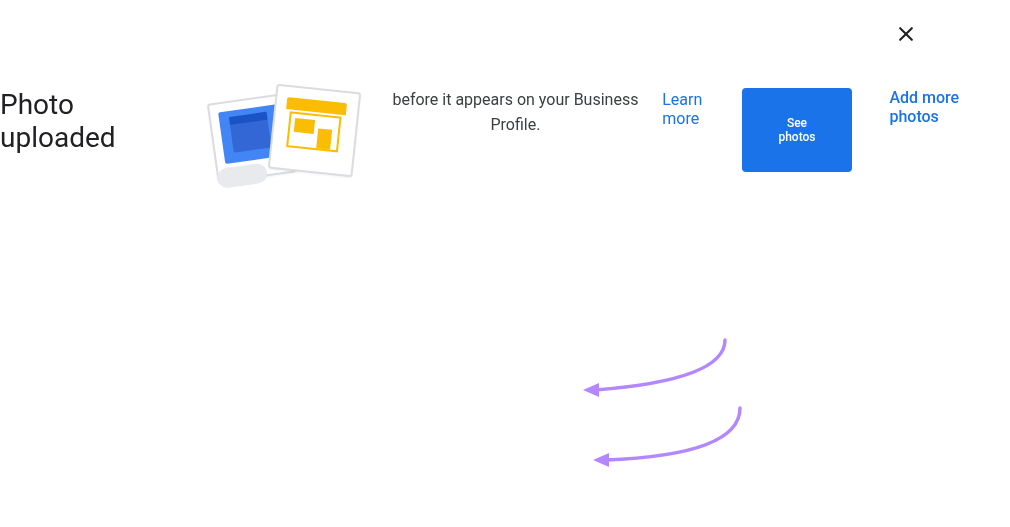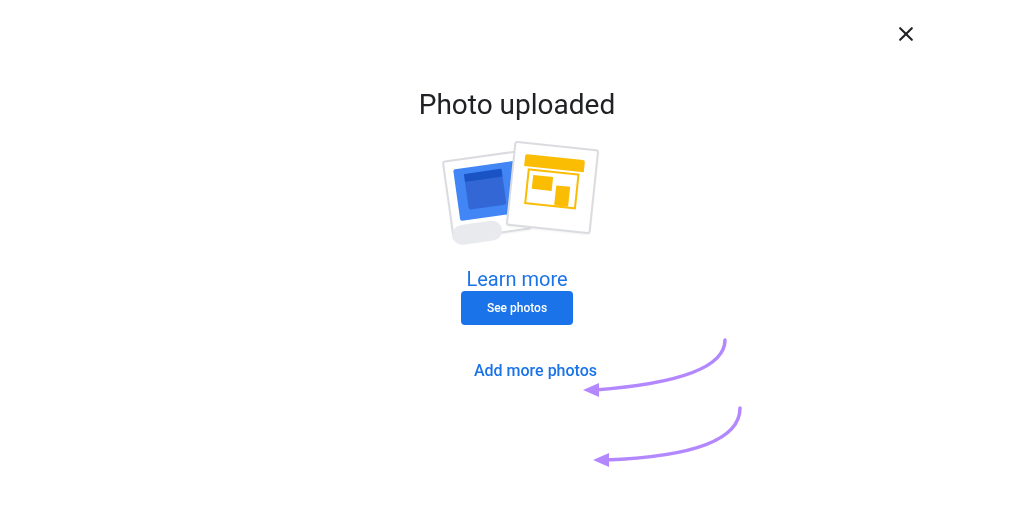--- a/index.html
+++ b/index.html
@@ -25,24 +25,22 @@
       display: flex;
       align-items: center;
       justify-content: center;
     }
     .close-btn svg {
       width: 20px;
       height: 20px;
     }
     .dialog-content {
       display: flex;
-      flex-direction: column;
-      align-items: center;
+      flex-direction: row;
       padding-top: 88px;
-      padding-left: 24px;
     }
     .title {
       font-size: 28px;
       font-weight: 400;
       color: #202124;
       margin-bottom: 24px;
       letter-spacing: 0;
     }
     .illustration {
       width: 180px;
@@ -146,21 +144,21 @@
     }
     .description {
       font-size: 16px;
       color: #3c4043;
       text-align: center;
       line-height: 1.55;
       margin-bottom: 4px;
     }
     .learn-more-link {
       color: #1a73e8;
-      font-size: 20px;
+      font-size: 16px;
       text-decoration: none;
       cursor: pointer;
       margin-top: 2px;
     }
     .primary-button {
       background: #1a73e8;
       color: #fff;
       border: none;
       padding: 10px 26px;
       font-size: 12px;
@@ -218,20 +216,21 @@
     </div>
     <div class="photo-frame-front">
       <div class="store-roof"></div>
       <div class="store-body">
         <div class="store-window"></div>
         <div class="store-door"></div>
       </div>
     </div>
   </div>
 
+  <div class="description">before it appears on your Business Profile.</div>
 
   <a class="learn-more-link">Learn more</a>
 
   <button class="primary-button">See photos</button>
 
   <a class="secondary-link">Add more photos</a>
 </div>
 
 <svg class="annotation-arrow arrow1" viewBox="0 0 160 70">
   <path d="M 150 5 Q 150 45 20 55" stroke="#b388ff" stroke-width="3.5" fill="none" stroke-linecap="round"></path>

